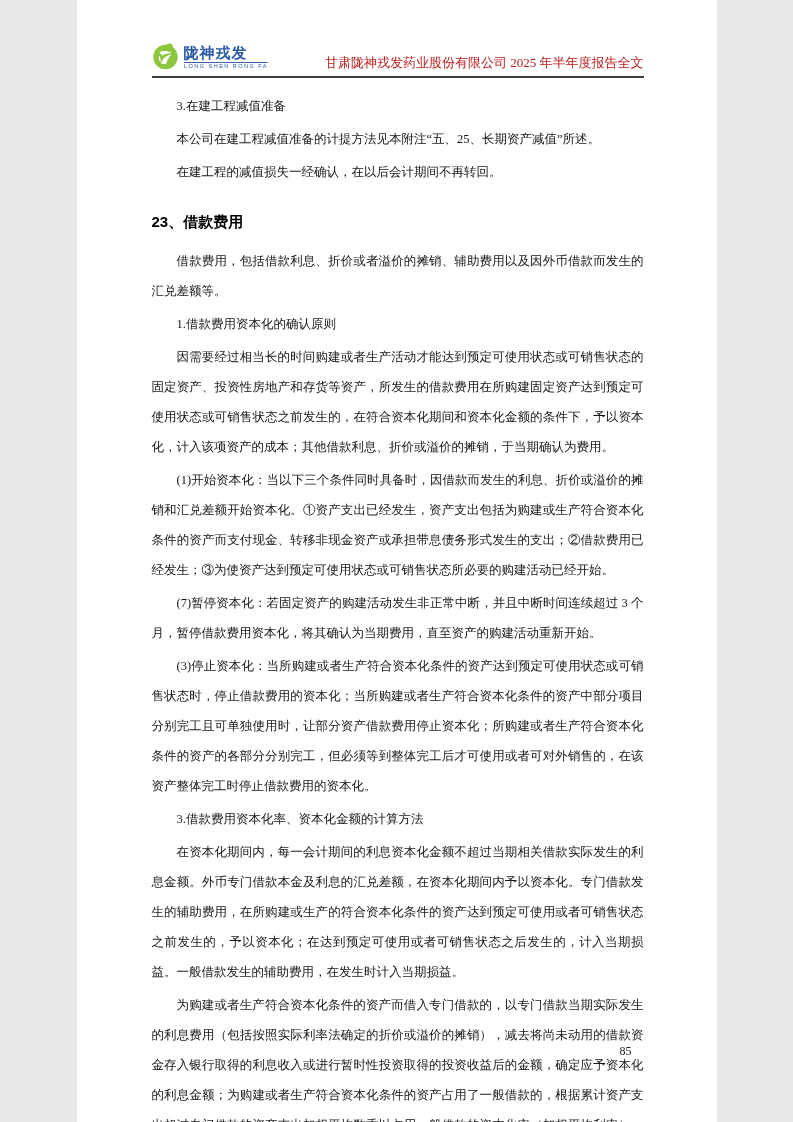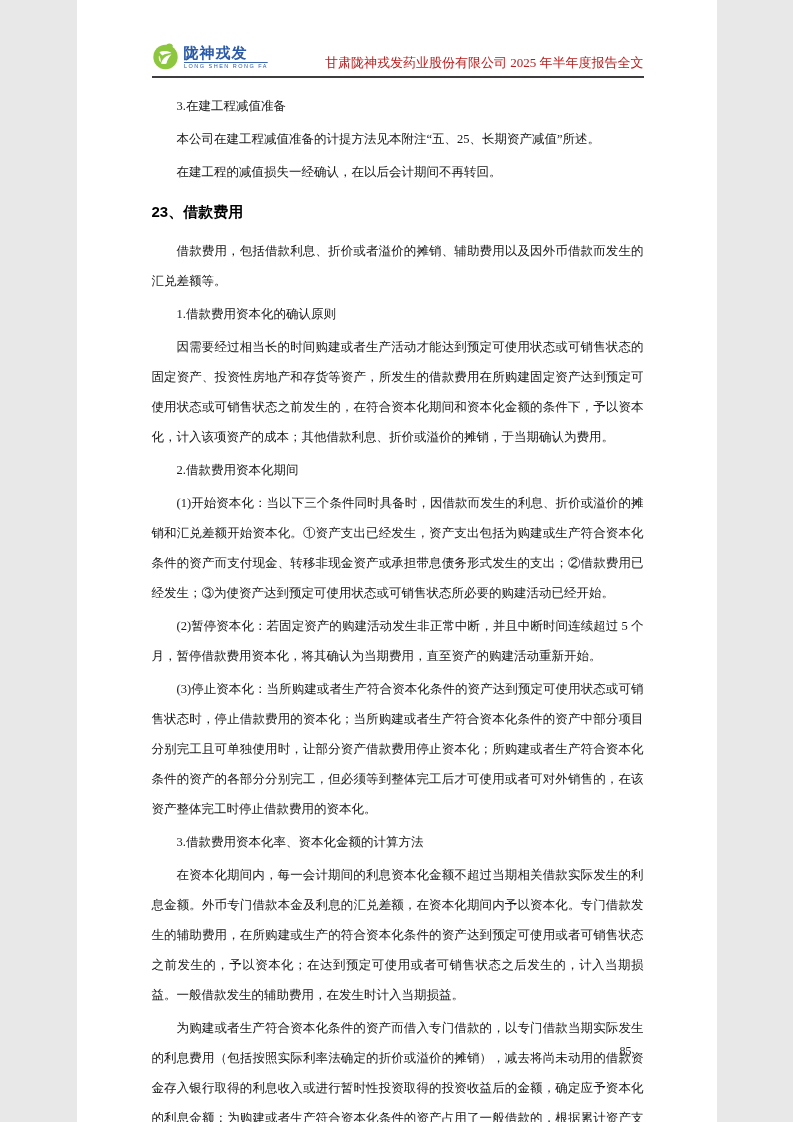--- a/index.html
+++ b/index.html
@@ -69,21 +69,21 @@
   .doc-body p {
     text-indent: 2em;
     margin-bottom: 3px;
   }
   .section-heading {
     font-family: "Liberation Sans", "DejaVu Sans", sans-serif;
     font-weight: bold;
     font-size: 15px;
     color: #000000;
     line-height: 22px;
-    margin: 14px 0 13px 0;
+    margin: 24px 0 13px 0;
     text-indent: 0;
   }
   
   .page-footer {
     position: absolute;
     right: 85px;
     bottom: 63px;
     font-size: 12px;
     color: #222222;
   }
@@ -111,23 +111,22 @@
   </header>
 
   <main class="doc-body">
     <p>3.在建工程减值准备</p>
     <p>本公司在建工程减值准备的计提方法见本附注“五、25、长期资产减值”所述。</p>
     <p>在建工程的减值损失一经确认，在以后会计期间不再转回。</p>
     <h2 class="section-heading">23、借款费用</h2>
     <p>借款费用，包括借款利息、折价或者溢价的摊销、辅助费用以及因外币借款而发生的汇兑差额等。</p>
     <p>1.借款费用资本化的确认原则</p>
     <p>因需要经过相当长的时间购建或者生产活动才能达到预定可使用状态或可销售状态的固定资产、投资性房地产和存货等资产，所发生的借款费用在所购建固定资产达到预定可使用状态或可销售状态之前发生的，在符合资本化期间和资本化金额的条件下，予以资本化，计入该项资产的成本；其他借款利息、折价或溢价的摊销，于当期确认为费用。</p>
-    <p>2.借款费用资本化期间</p>
     <p>(1)开始资本化：当以下三个条件同时具备时，因借款而发生的利息、折价或溢价的摊销和汇兑差额开始资本化。①资产支出已经发生，资产支出包括为购建或生产符合资本化条件的资产而支付现金、转移非现金资产或承担带息债务形式发生的支出；②借款费用已经发生；③为使资产达到预定可使用状态或可销售状态所必要的购建活动已经开始。</p>
-    <p>(2)暂停资本化：若固定资产的购建活动发生非正常中断，并且中断时间连续超过 5 个月，暂停借款费用资本化，将其确认为当期费用，直至资产的购建活动重新开始。</p>
+    <p>(7)暂停资本化：若固定资产的购建活动发生非正常中断，并且中断时间连续超过 3 个月，暂停借款费用资本化，将其确认为当期费用，直至资产的购建活动重新开始。</p>
     <p>(3)停止资本化：当所购建或者生产符合资本化条件的资产达到预定可使用状态或可销售状态时，停止借款费用的资本化；当所购建或者生产符合资本化条件的资产中部分项目分别完工且可单独使用时，让部分资产借款费用停止资本化；所购建或者生产符合资本化条件的资产的各部分分别完工，但必须等到整体完工后才可使用或者可对外销售的，在该资产整体完工时停止借款费用的资本化。</p>
     <p>3.借款费用资本化率、资本化金额的计算方法</p>
     <p>在资本化期间内，每一会计期间的利息资本化金额不超过当期相关借款实际发生的利息金额。外币专门借款本金及利息的汇兑差额，在资本化期间内予以资本化。专门借款发生的辅助费用，在所购建或生产的符合资本化条件的资产达到预定可使用或者可销售状态之前发生的，予以资本化；在达到预定可使用或者可销售状态之后发生的，计入当期损益。一般借款发生的辅助费用，在发生时计入当期损益。</p>
     <p>为购建或者生产符合资本化条件的资产而借入专门借款的，以专门借款当期实际发生的利息费用（包括按照实际利率法确定的折价或溢价的摊销），减去将尚未动用的借款资金存入银行取得的利息收入或进行暂时性投资取得的投资收益后的金额，确定应予资本化的利息金额；为购建或者生产符合资本化条件的资产占用了一般借款的，根据累计资产支出超过专门借款的资产支出加权平均数乘以占用一般借款的资本化率（加权平均利率），计算确定一般借款应予资本化的利息金额。</p>
   </main>
 
   <footer class="page-footer">
     <span>85</span>
   </footer>
 

